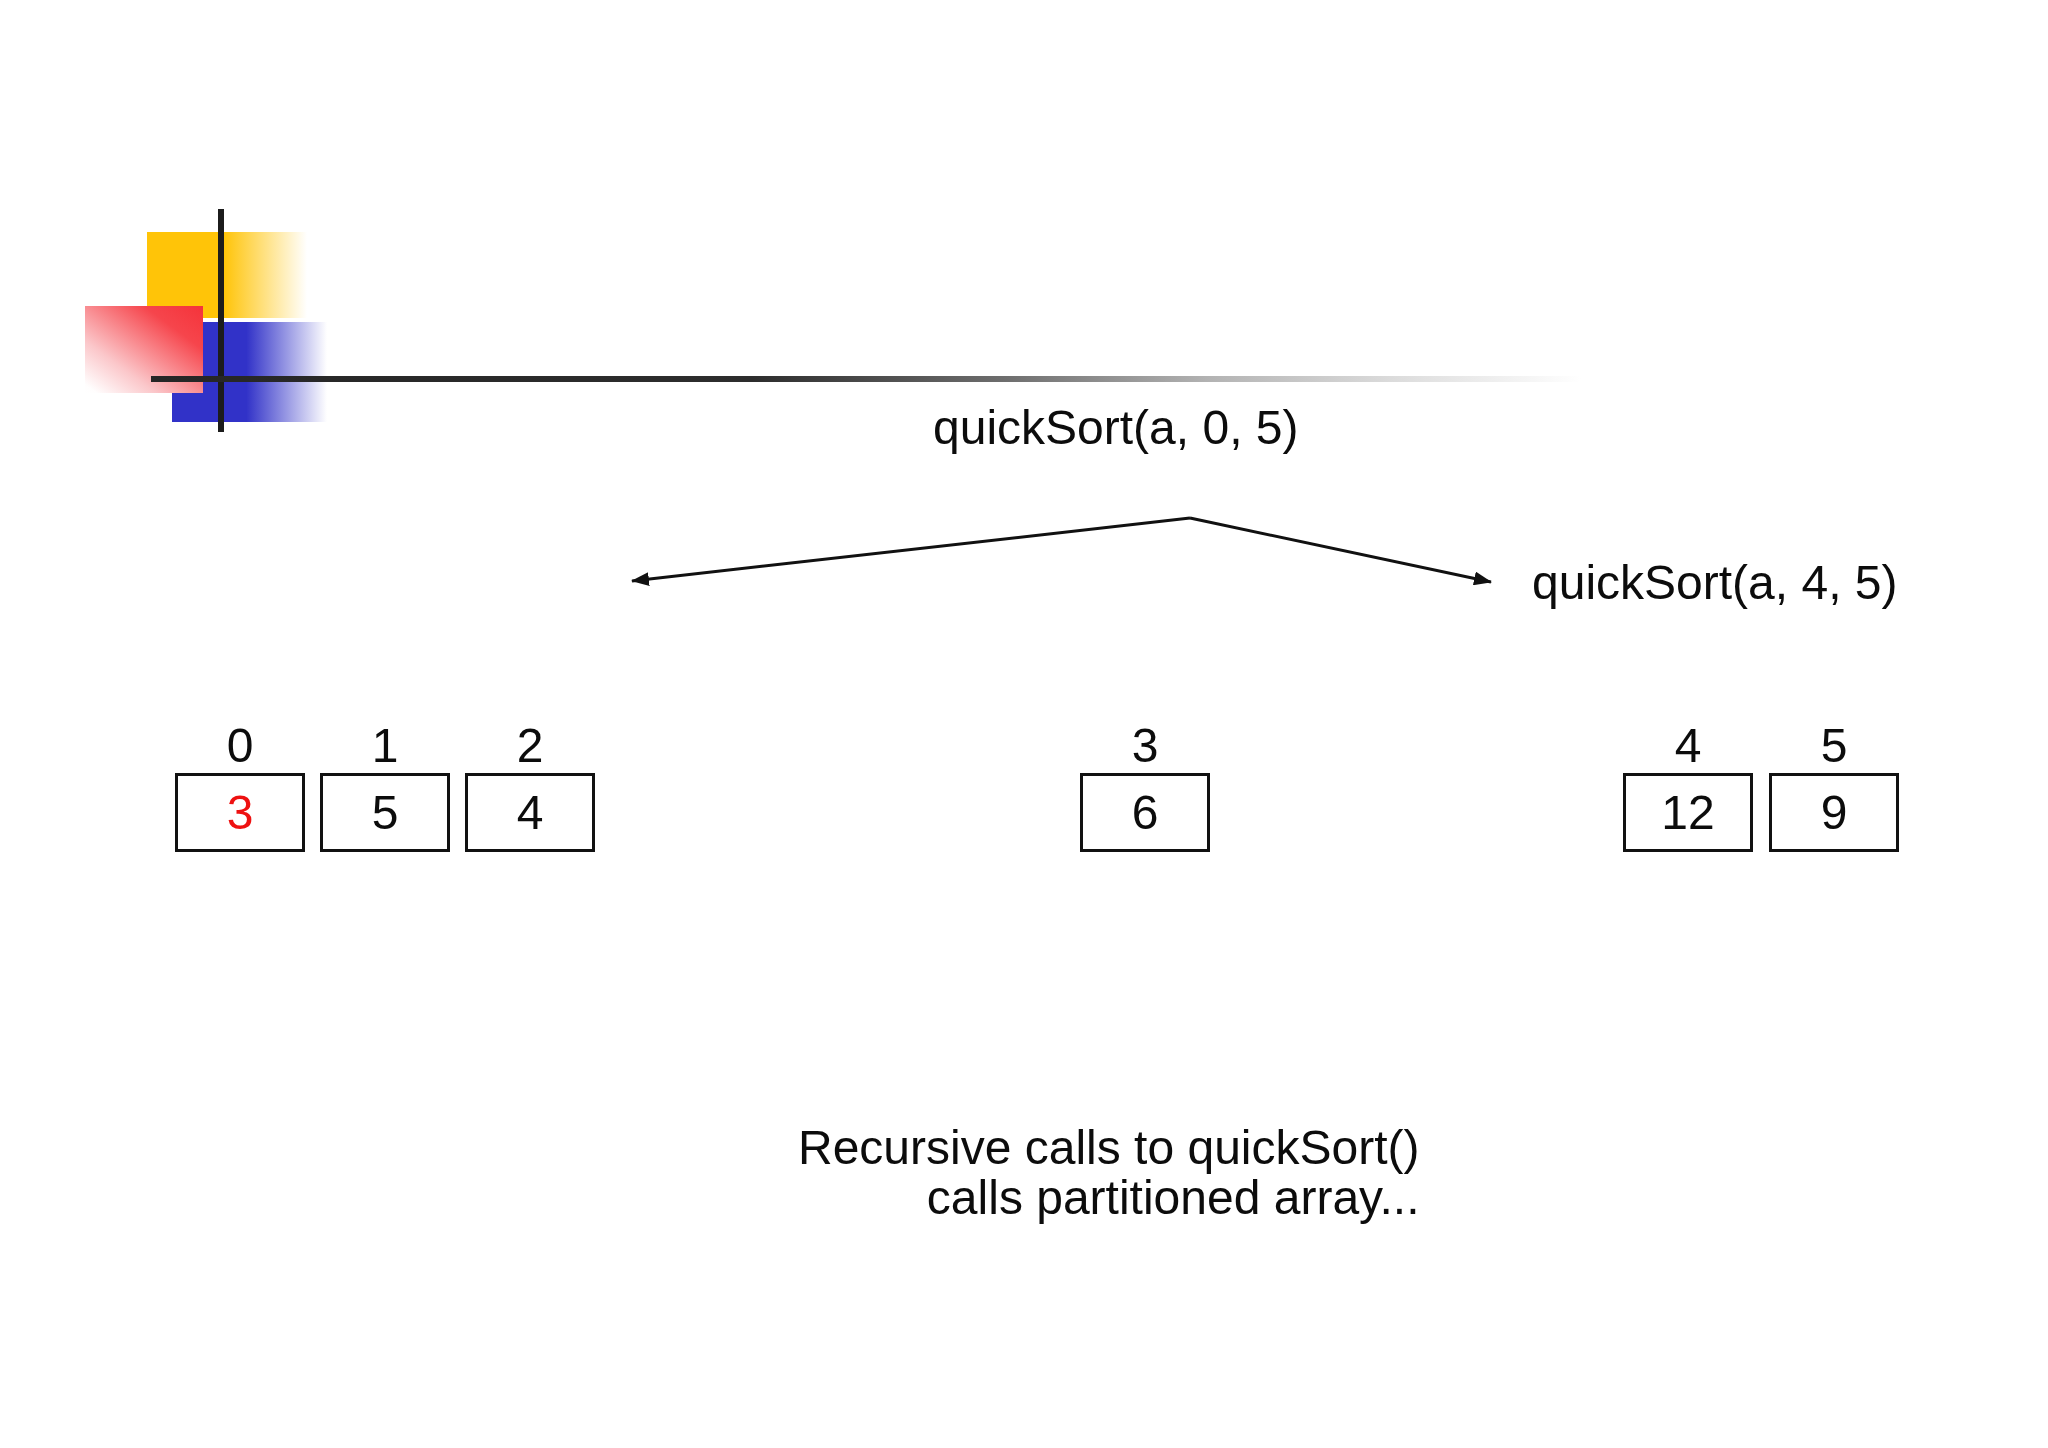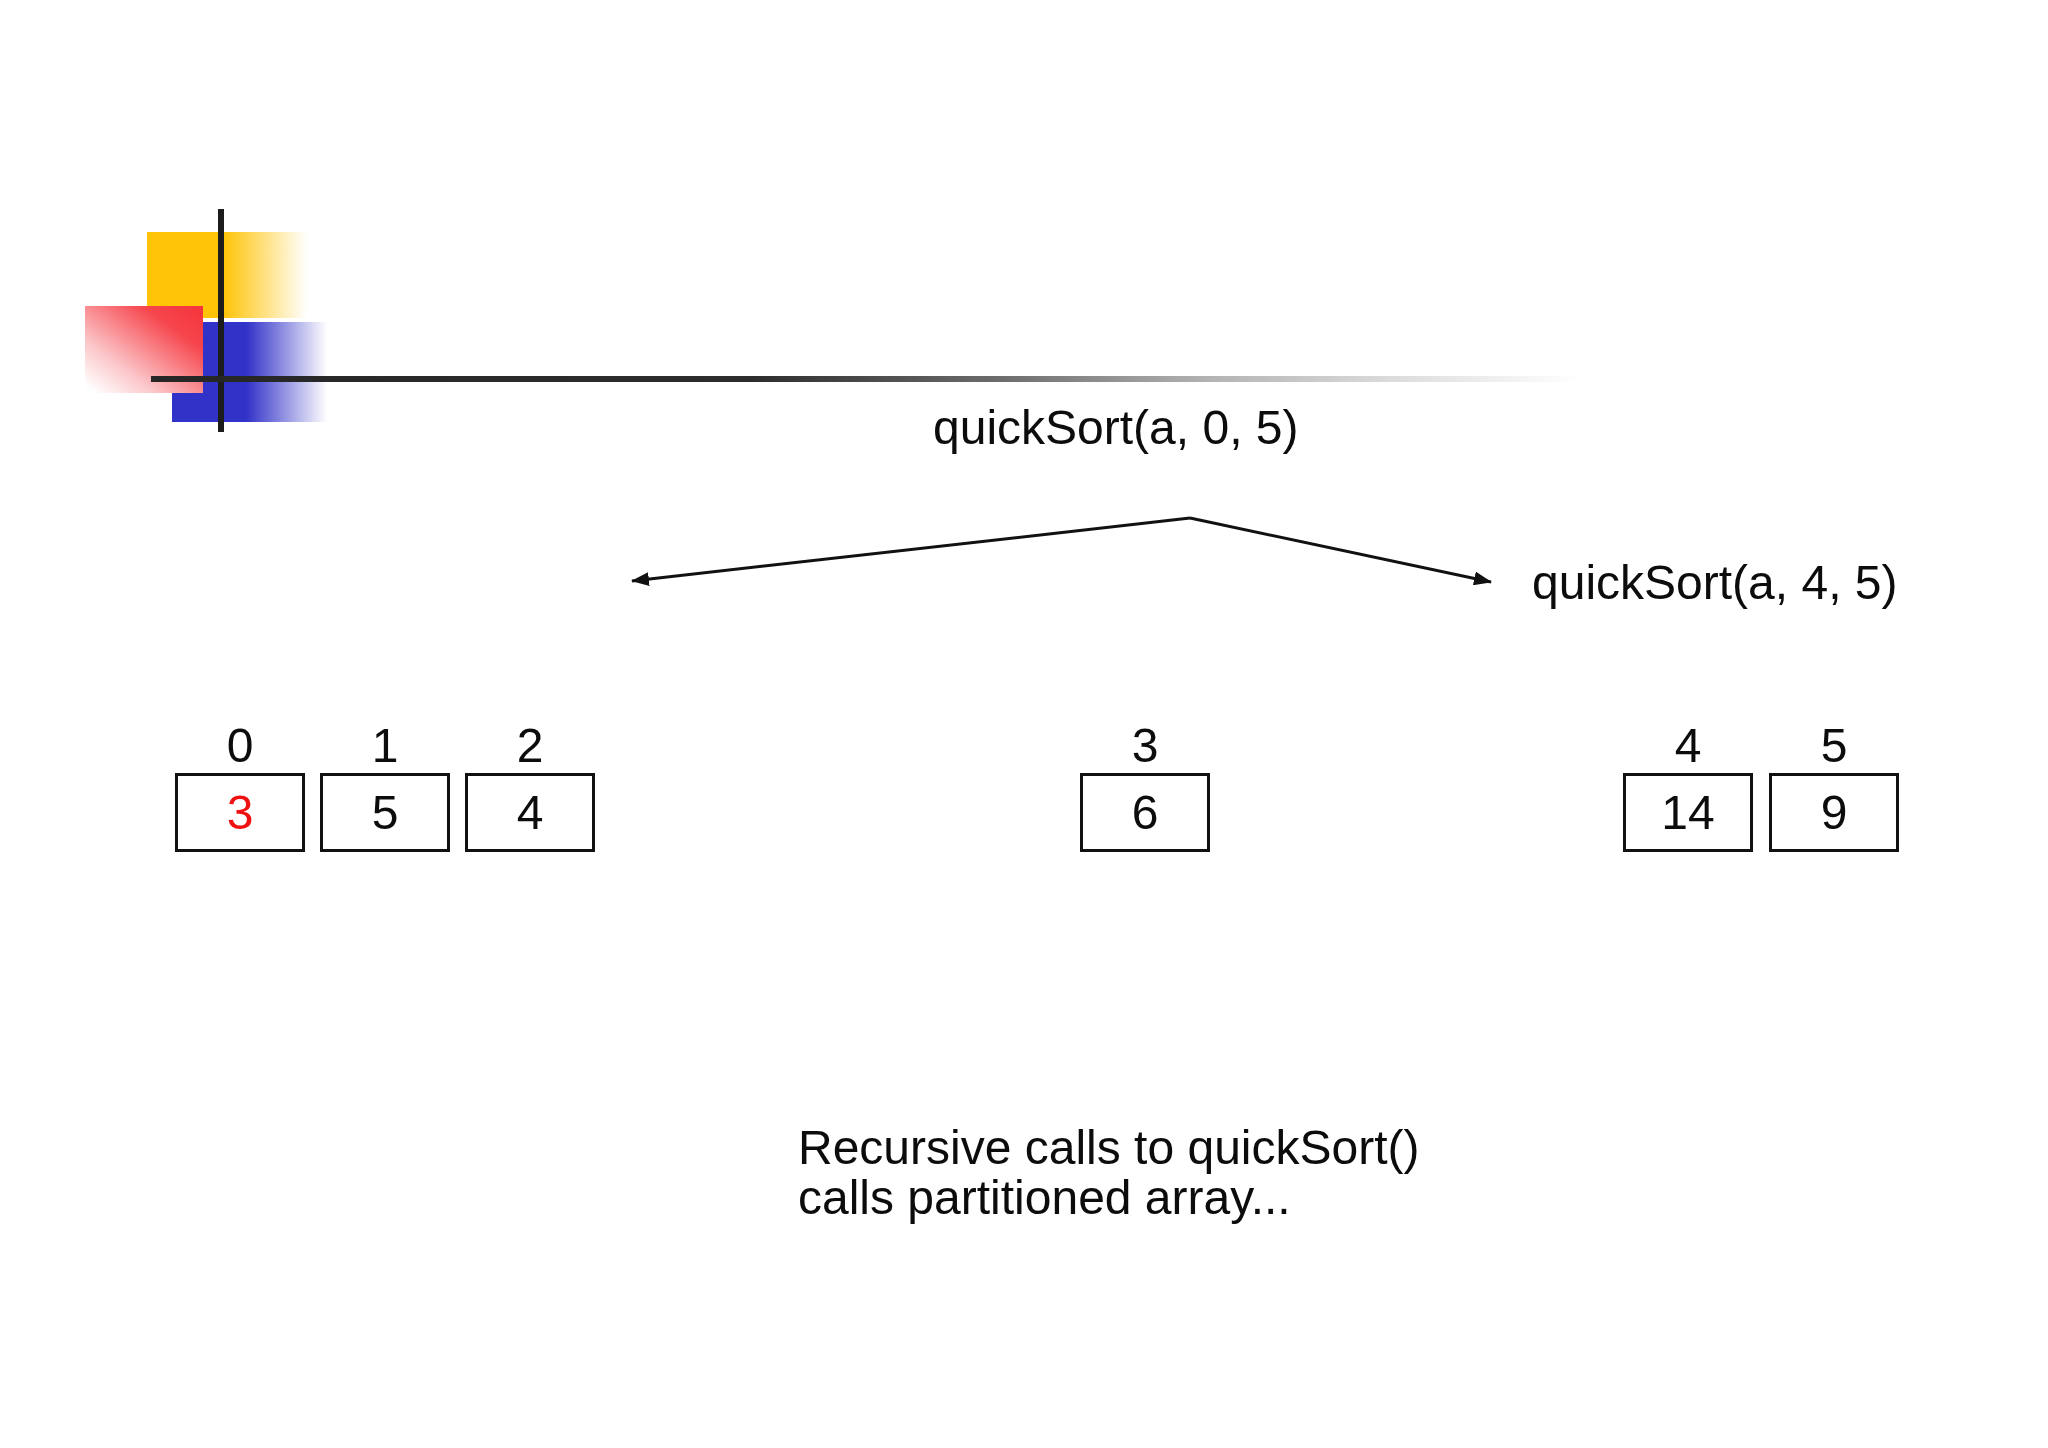--- a/index.html
+++ b/index.html
@@ -55,21 +55,21 @@
   .cell-box{
     margin-top:2px;width:124px;height:73px;border:3px solid #111;
     background:#fff;text-align:center;
   }
   .cell-value{
     display:block;width:100%;line-height:73px;font-size:48px;color:#0c0c0c;
   }
   
   .caption{
     position:absolute;left:798px;top:1123px;
-    font-size:48px;line-height:50px;color:#0c0c0c;white-space:nowrap;
+    font-size:48px;line-height:50px;color:#0c0c0c;white-space:nowrap;text-align:right;
   }
 </style>
 </head>
 <body>
 
 <div id="slide">
 
   <div class="logo-yellow"></div>
   <div class="logo-blue"></div>
   <div class="logo-red"></div>
@@ -109,21 +109,21 @@
   </div>
   <div class="cell" style="left:1080px">
     <div class="cell-index">3</div>
     <div class="cell-box">
       <span class="cell-value">6</span>
     </div>
   </div>
   <div class="cell" style="left:1623px">
     <div class="cell-index">4</div>
     <div class="cell-box">
-      <span class="cell-value">14</span>
+      <span class="cell-value">12</span>
     </div>
   </div>
   <div class="cell" style="left:1769px">
     <div class="cell-index">5</div>
     <div class="cell-box">
       <span class="cell-value">9</span>
     </div>
   </div>
 
   <div class="caption">

